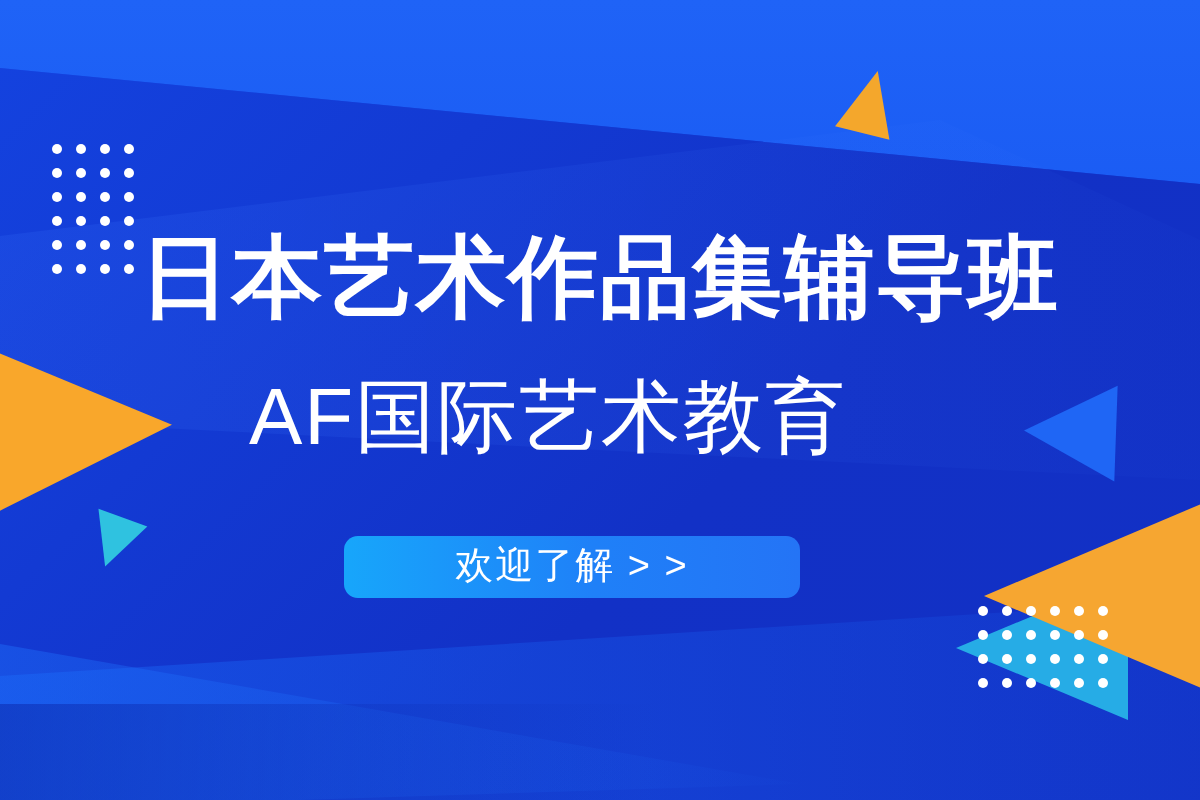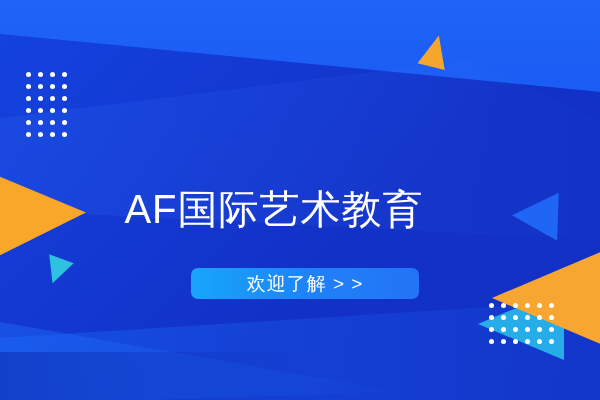--- a/index.html
+++ b/index.html
@@ -175,21 +175,21 @@
     text-align: center;
     color: #ffffff;
     font-size: 40px;
     line-height: 48px;
     font-weight: 400;
     letter-spacing: 1px;
     white-space: nowrap;
   }
   .cta {
     position: absolute;
-    left: 191px;
+    left: 172px;
     top: 268px;
     width: 228px;
     height: 31px;
     border-radius: 7px;
     background: linear-gradient(90deg, #17a6fb 0%, #1f80f8 55%, #2474f6 100%);
     display: flex;
     align-items: center;
     justify-content: center;
     cursor: pointer;
   }
@@ -269,19 +269,20 @@
       <span></span>
       <span></span>
       <span></span>
       <span></span>
       <span></span>
       <span></span>
       <span></span>
     </div>
 
   <div class="content">
+    <div class="title">日本艺术作品集辅导班</div>
     <div class="subtitle">AF国际艺术教育</div>
     <div class="cta">
       <span class="cta-label">欢迎了解 &gt; &gt;</span>
     </div>
   </div>
 
 </div>
 
 </body></html>

